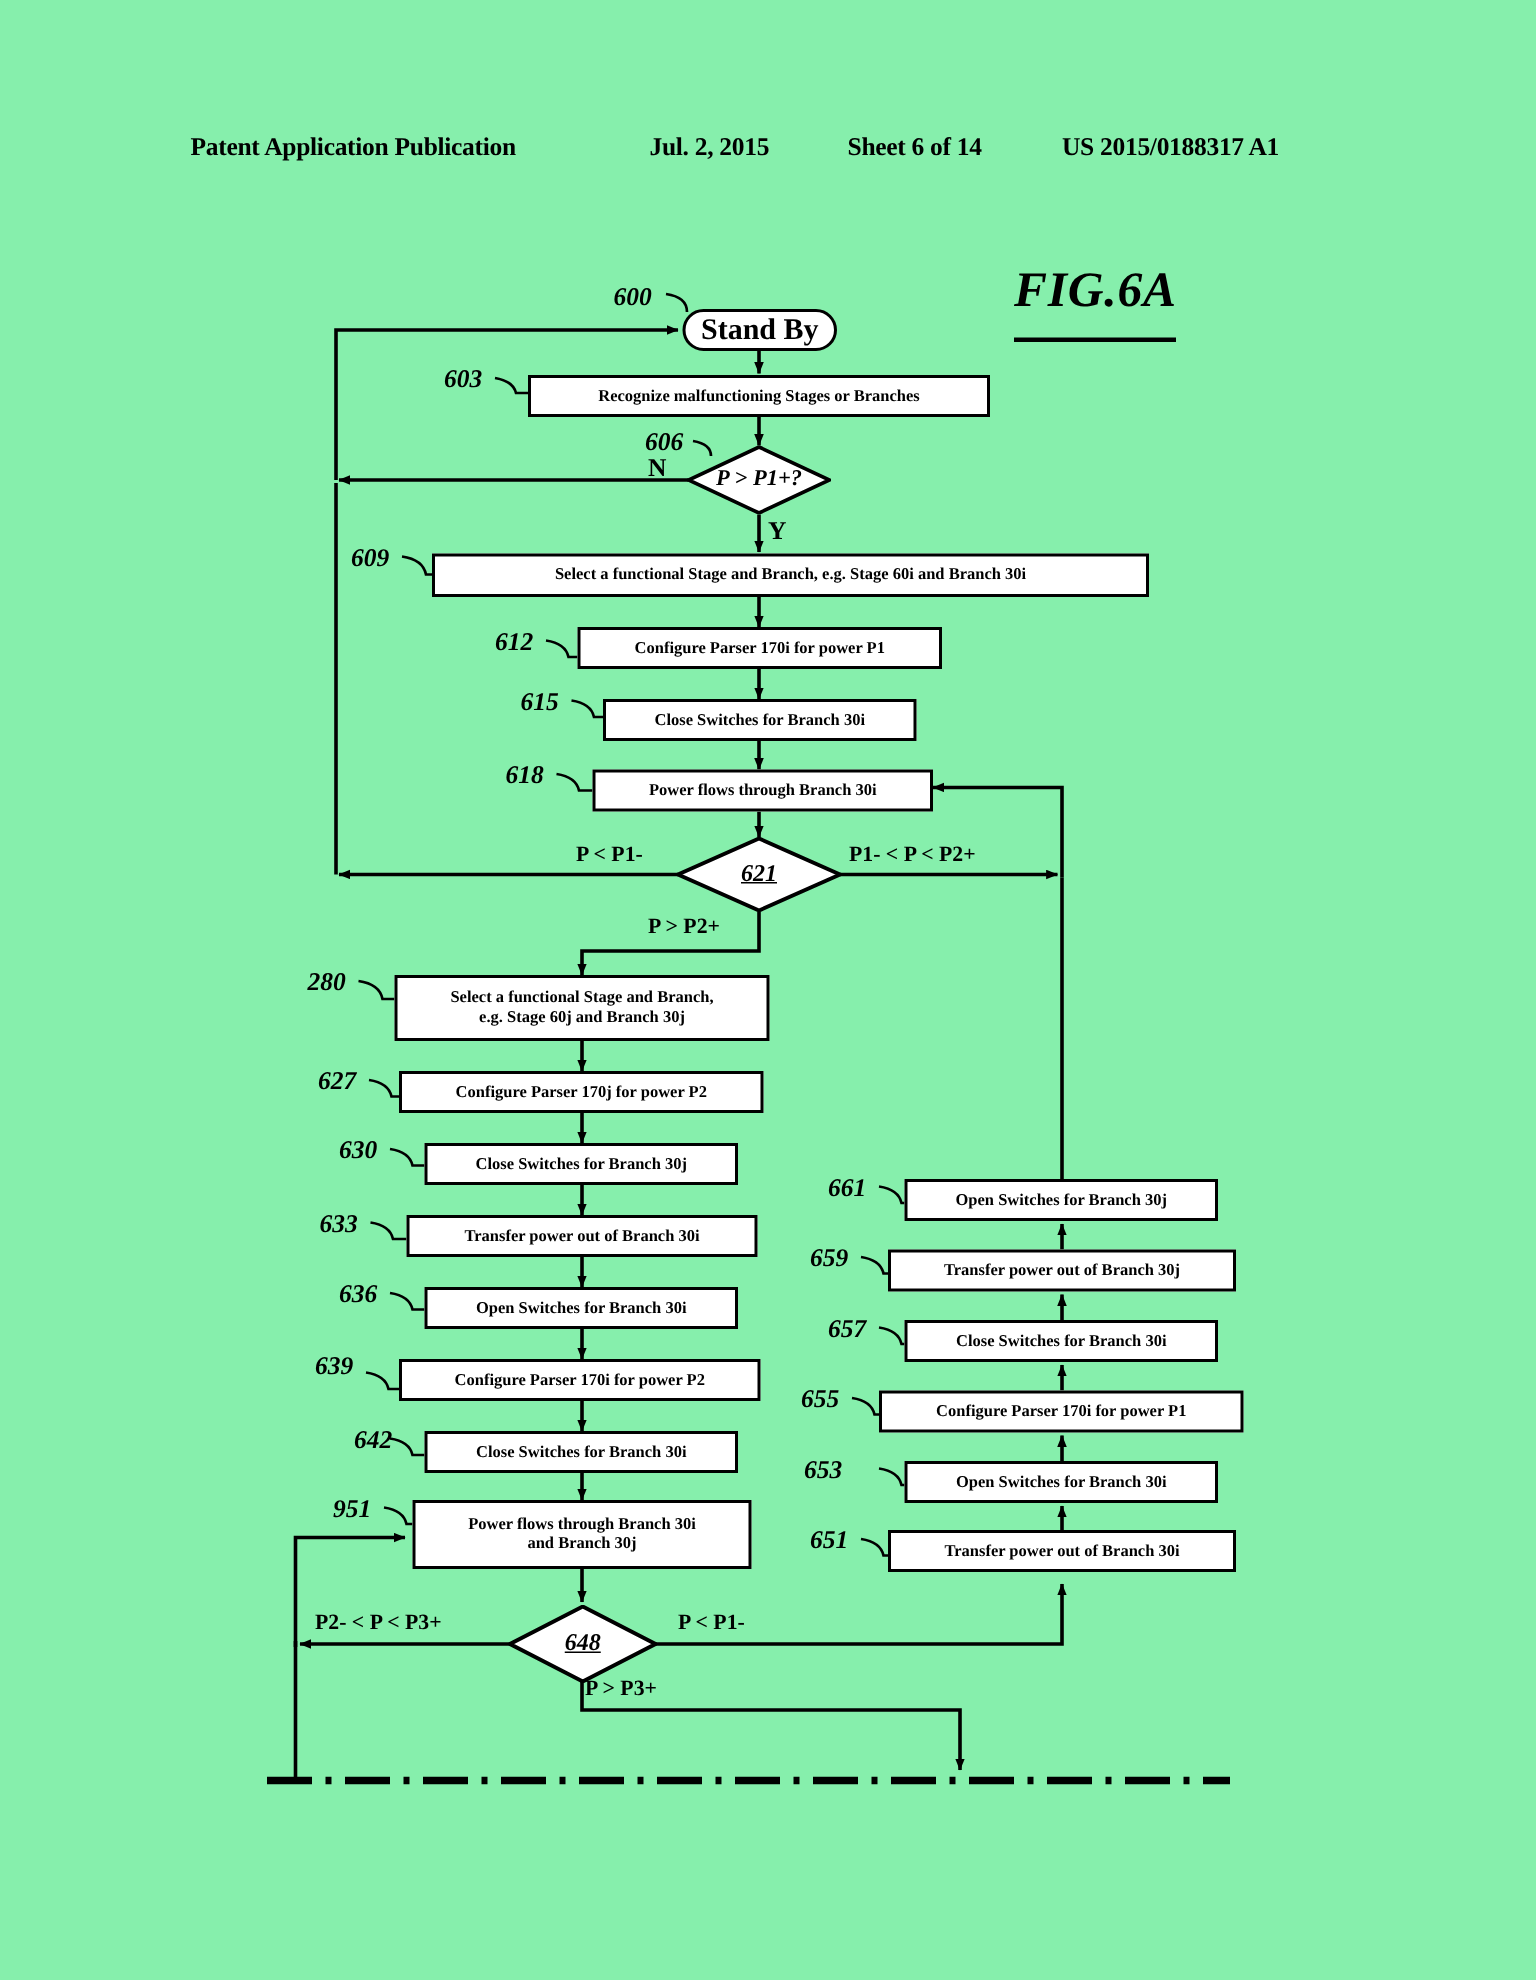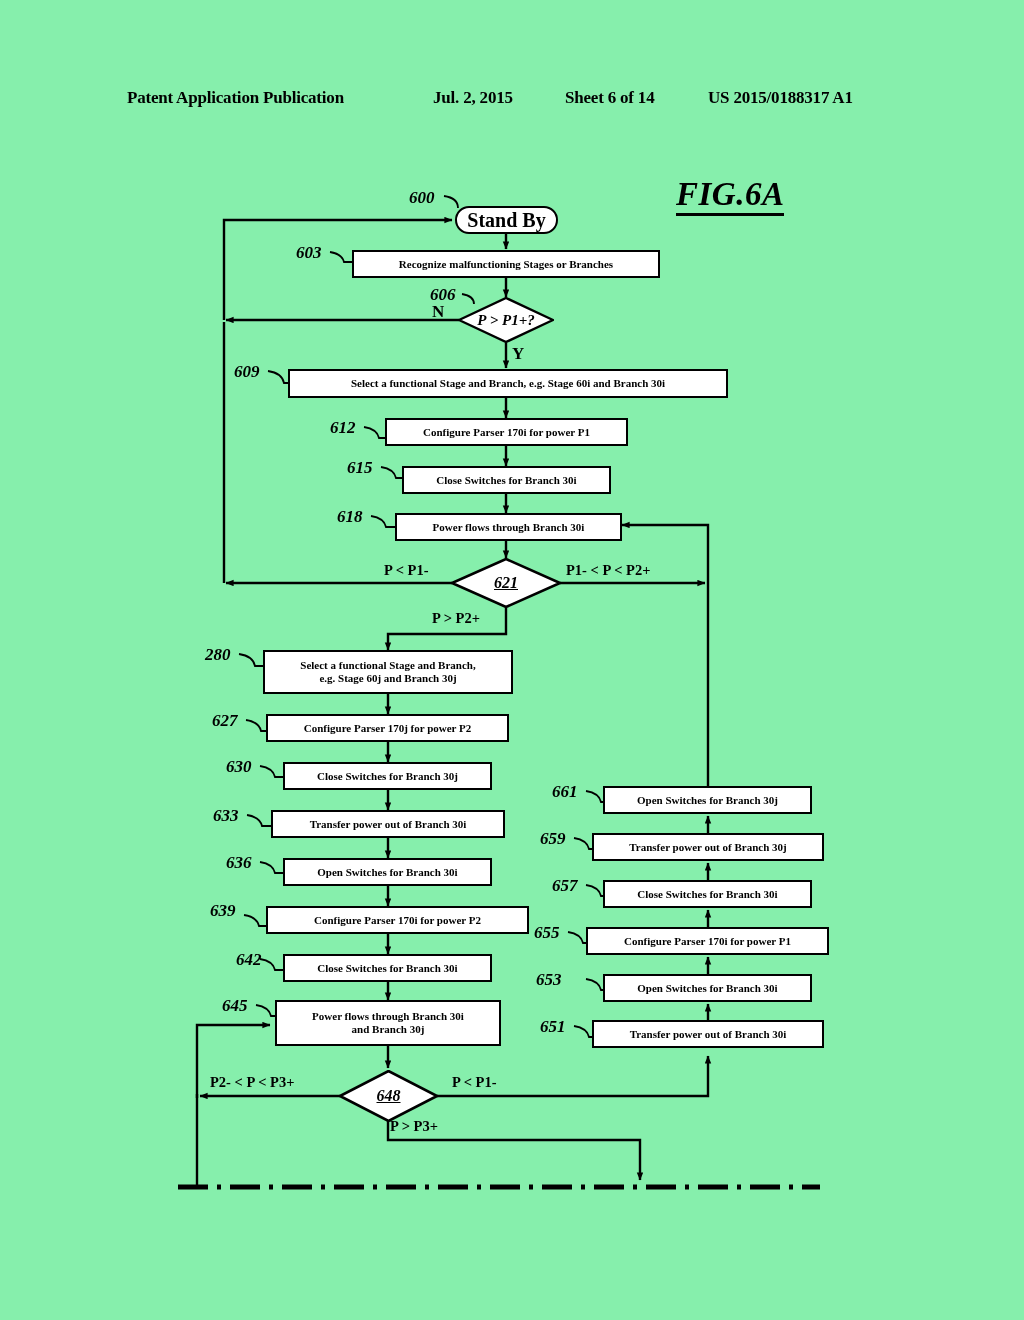--- a/index.html
+++ b/index.html
@@ -43,21 +43,21 @@
   .fig-title {
     position: absolute;
     left: 676px;
     top: 176px;
     font-family: "Liberation Serif", "DejaVu Serif", serif;
     font-weight: bold;
     font-style: italic;
     font-size: 33px;
     letter-spacing: 0.5px;
     border-bottom: 3px solid #000;
-    padding-bottom: 0;
+    padding-bottom: 12px;
     white-space: nowrap;
   }
 
   
   .node {
     position: absolute;
     box-sizing: border-box;
     border: 2px solid #000;
     background: #ffffff;
     font-family: "Liberation Serif", "DejaVu Serif", serif;
@@ -233,21 +233,21 @@
     <span>Recognize malfunctioning Stages or Branches</span>
   </div>
 
   <div class="diamond" style="left:458px; top:297px; width:96px; height:46px;">
     <svg class="dshape" viewBox="0 0 96 46" xmlns="http://www.w3.org/2000/svg">
       <polygon points="48,1 95,23 48,45 1,23" fill="#fff" stroke="#000" stroke-width="2.4"></polygon>
     </svg>
     <div class="dlabel">P &gt; P1+?</div>
   </div>
 
-  <div class="node" style="left:288px; top:369px; width:440px; height:29px;">
+  <div class="node" style="left:288px; top:369px; width:478px; height:29px;">
     <span>Select a functional Stage and Branch, e.g. Stage 60i and Branch 30i</span>
   </div>
 
   <div class="node" style="left:385px; top:418px; width:243px; height:28px;">
     <span>Configure Parser 170i for power P1</span>
   </div>
 
   <div class="node" style="left:402px; top:466px; width:209px; height:28px;">
     <span>Close Switches for Branch 30i</span>
   </div>
@@ -277,21 +277,21 @@
   </div>
 
   <div class="node" style="left:271px; top:810px; width:234px; height:28px;">
     <span>Transfer power out of Branch 30i</span>
   </div>
 
   <div class="node" style="left:283px; top:858px; width:209px; height:28px;">
     <span>Open Switches for Branch 30i</span>
   </div>
 
-  <div class="node" style="left:266px; top:906px; width:263px; height:28px;">
+  <div class="node" style="left:266px; top:906px; width:241px; height:28px;">
     <span>Configure Parser 170i for power P2</span>
   </div>
 
   <div class="node" style="left:283px; top:954px; width:209px; height:28px;">
     <span>Close Switches for Branch 30i</span>
   </div>
 
   <div class="node" style="left:275px; top:1000px; width:226px; height:46px;">
     <span>Power flows through Branch 30i
 and Branch 30j</span>
@@ -335,21 +335,21 @@
   <div class="ref" style="left:330px; top:418px;">612</div>
   <div class="ref" style="left:347px; top:458px;font-style:italic;">615</div>
   <div class="ref" style="left:337px; top:507px;">618</div>
   <div class="ref" style="left:205px; top:645px;">280</div>
   <div class="ref" style="left:212px; top:711px;">627</div>
   <div class="ref" style="left:226px; top:757px;">630</div>
   <div class="ref" style="left:213px; top:806px;">633</div>
   <div class="ref" style="left:226px; top:853px;">636</div>
   <div class="ref" style="left:210px; top:901px;">639</div>
   <div class="ref" style="left:236px; top:950px;font-family:Liberation Serif, serif;">642</div>
-  <div class="ref" style="left:222px; top:996px;">645</div>
+  <div class="ref" style="left:222px; top:996px;">951</div>
   <div class="ref" style="left:540px; top:1017px;">651</div>
   <div class="ref" style="left:536px; top:970px;">653</div>
   <div class="ref" style="left:534px; top:923px;">655</div>
   <div class="ref" style="left:552px; top:876px;">657</div>
   <div class="ref" style="left:540px; top:829px;">659</div>
   <div class="ref" style="left:552px; top:782px;">661</div>
 
   <svg id="leaders" style="position:absolute;left:0;top:0;width:1024px;height:1320px;z-index:4;pointer-events:none;" viewBox="0 0 1024 1320" xmlns="http://www.w3.org/2000/svg">
     <g stroke="#000" stroke-width="1.8" fill="none">
       <path d="M444,196 q14,2 14,12"></path>

